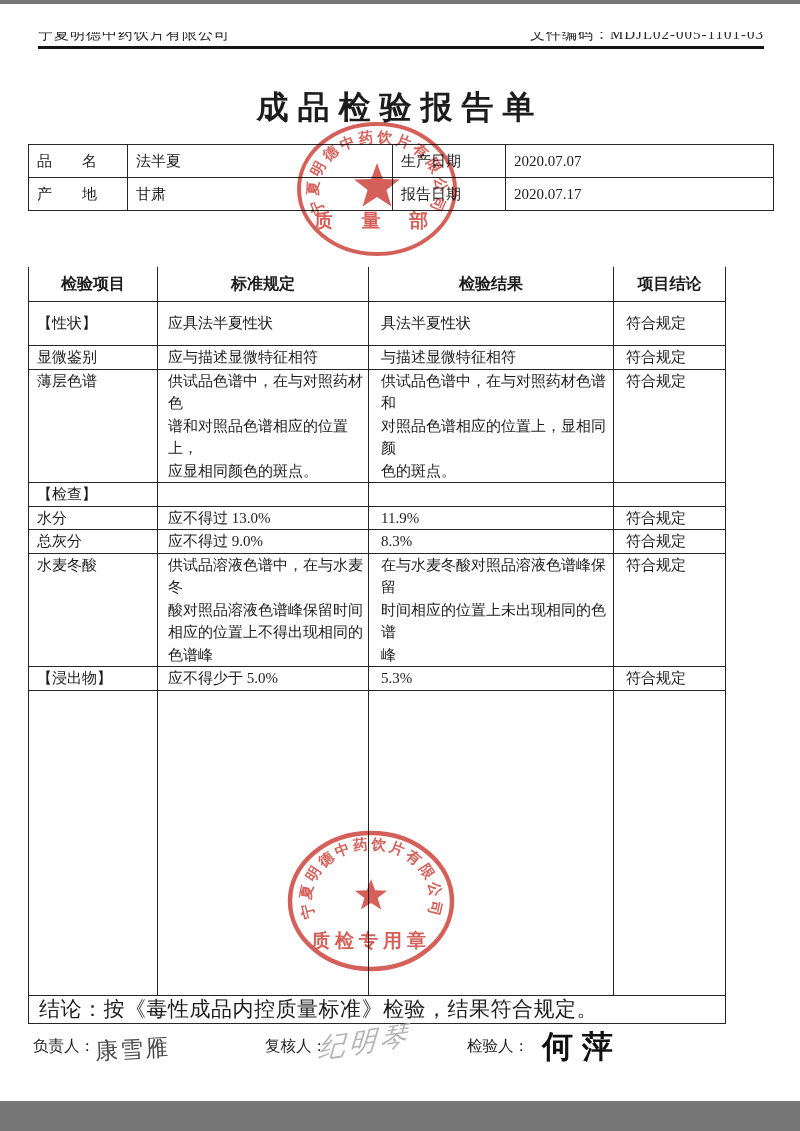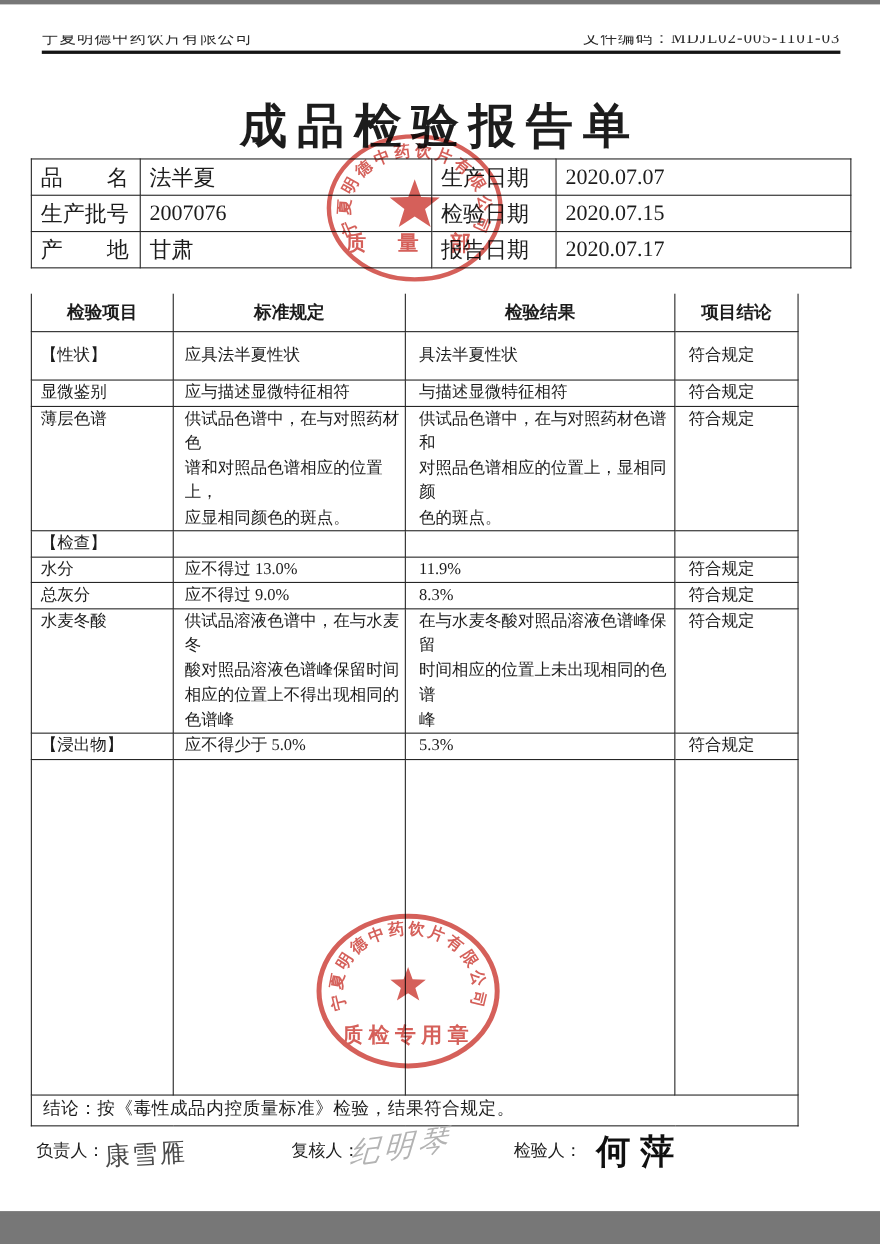--- a/index.html
+++ b/index.html
@@ -11,41 +11,41 @@
   }
   
   .clip-head{position:absolute; top:28px; height:13px; overflow:hidden;}
   .clip-head>span{display:block; margin-top:-7px; font-size:15px; letter-spacing:1px; white-space:nowrap; color:#2a2a2a;}
   .head-left{left:38px;}
   .head-right{right:36px; text-align:right;}
   .head-rule{position:absolute; top:42px; left:38px; width:726px; height:2.5px; background:#141414;}
 
   
   .title{position:absolute; top:82px; left:0; width:100%; text-align:center;
-    font-size:43px; font-weight:bold; letter-spacing:9px;}
+    font-size:32px; font-weight:bold; letter-spacing:9px;}
 
   
   table{border-collapse:collapse; table-layout:fixed;}
   td,th{border:1.8px solid #262626; vertical-align:top; overflow:hidden;}
   .info-table{position:absolute; left:28px; top:140px; width:685px;}
-  .info-table td{font-size:20px; padding:0 6px 0 8px; vertical-align:middle;}
+  .info-table td{font-size:15px; padding:0 6px 0 8px; vertical-align:middle;}
   .c-l1{width:84px;} .c-v1{width:250px;} .c-l2{width:98px;} .c-v2{width:253px;}
   .r-std{height:33px;} .r-small{height:24px;}
 
   .insp-table{position:absolute; left:28px; top:263px; width:685px;}
   .insp-table th{height:32px; font-size:16px; font-weight:bold; vertical-align:middle; text-align:center; border-top:none;}
   .insp-table th span{border-bottom:1.6px solid #262626; padding:0 2px 18px 2px;text-align:right;}
   .insp-table td{font-size:15px; line-height:22.5px; padding:0 5px 0 8px;}
   .cell-std{padding-left:10px !important; white-space:pre-line;}
   .cell-res{padding-left:12px !important; white-space:pre-line;}
   .cell-con{padding-left:12px !important;}
   .ci1{width:126px;} .ci2{width:208px;} .ci3{width:242px;} .ci4{width:109px;}
   .row-pad td{padding-top:10px; height:33px;}
   .h1{height:22.5px;} .h3{height:68px;} .h4{height:90px;} .hfill{height:305px;}
-  .concl-row td{height:27px; font-size:16px; vertical-align:middle; padding-left:10px; letter-spacing:0.5px;}
+  .concl-row td{height:27px; font-size:21px; vertical-align:middle; padding-left:10px; letter-spacing:0.5px;}
 
   
   .stamp{position:absolute; mix-blend-mode:multiply; opacity:0.88;}
   .stamp-top{left:285px; top:106px; width:184px; height:162px;}
   .stamp-bottom{left:270px; top:820px; width:202px; height:150px;}
 
   
   .sig-row{position:absolute; top:1026px; left:0; width:100%; height:48px;}
   .sig-label{position:absolute; font-size:15.5px; top:6px;}
   .sig-name{position:absolute; white-space:nowrap;}
@@ -68,26 +68,20 @@
 
   <div class="title">成品检验报告单</div>
 
   <table class="info-table">
     <tbody>
         <tr class="r-std">
       <td class="c-l1">品　　名</td>
       <td class="c-v1">法半夏</td>
       <td class="c-l2">生产日期</td>
       <td class="c-v2">2020.07.07</td>
-    </tr>
-    <tr class="r-std">
-      <td>生产批号</td>
-      <td>2007076</td>
-      <td>检验日期</td>
-      <td>2020.07.15</td>
     </tr>
     <tr class="r-std">
       <td>产　　地</td>
       <td>甘肃</td>
       <td>报告日期</td>
       <td>2020.07.17</td>
     </tr>
   </tbody>
     </table>
 

